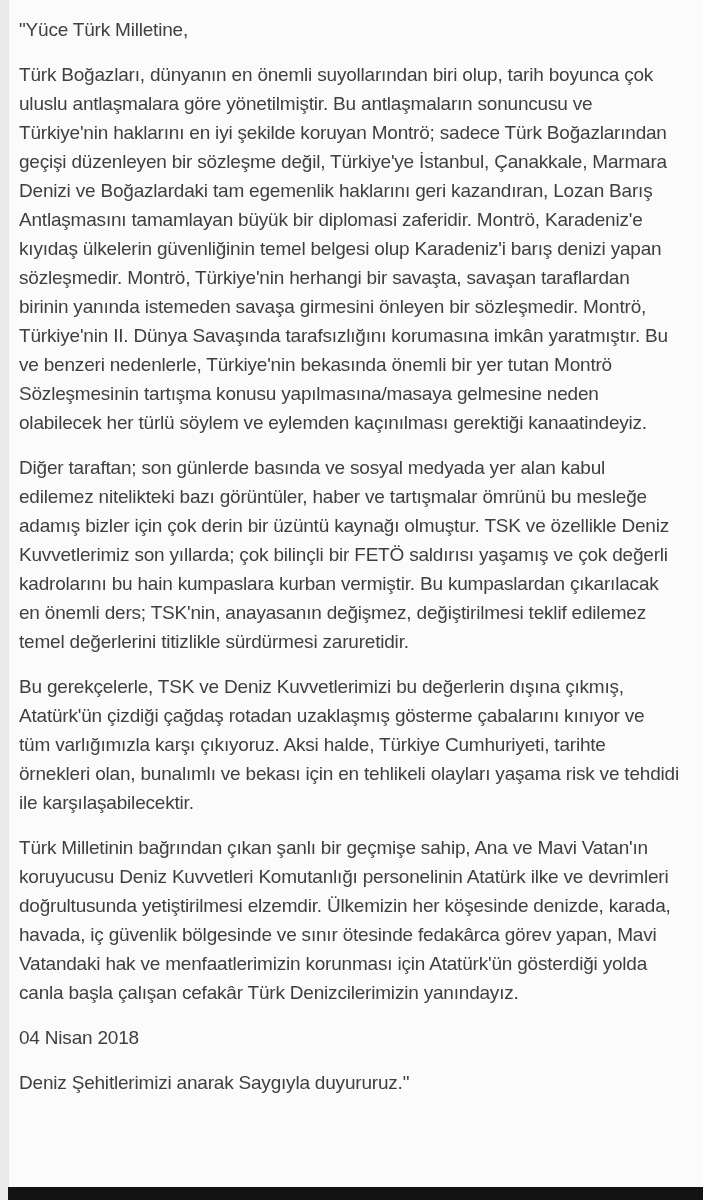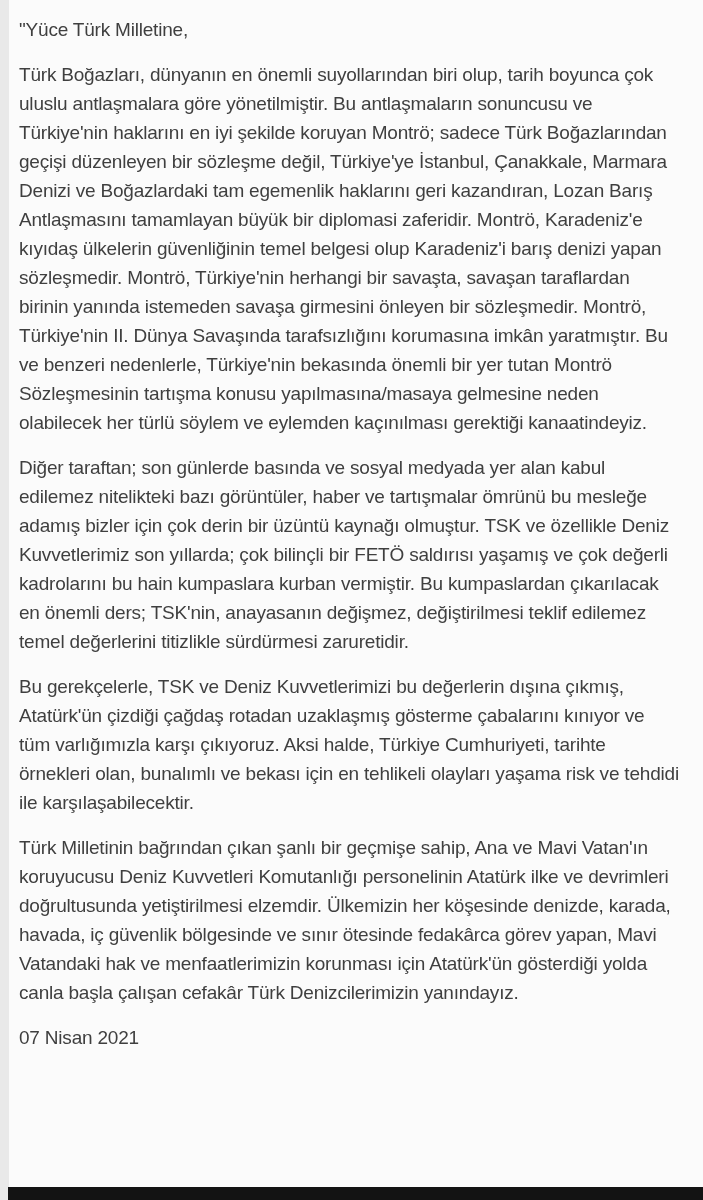--- a/index.html
+++ b/index.html
@@ -55,17 +55,18 @@
   <div class="left-band"></div>
 
   <div class="doc">
     <p class="para">"Yüce Türk Milletine,</p>
     <div>
         <p class="para">Türk Boğazları, dünyanın en önemli suyollarından biri olup, tarih boyunca çok uluslu antlaşmalara göre yönetilmiştir. Bu antlaşmaların sonuncusu ve Türkiye'nin haklarını en iyi şekilde koruyan Montrö; sadece Türk Boğazlarından geçişi düzenleyen bir sözleşme değil, Türkiye'ye İstanbul, Çanakkale, Marmara Denizi ve Boğazlardaki tam egemenlik haklarını geri kazandıran, Lozan Barış Antlaşmasını tamamlayan büyük bir diplomasi zaferidir. Montrö, Karadeniz'e kıyıdaş ülkelerin güvenliğinin temel belgesi olup Karadeniz'i barış denizi yapan sözleşmedir. Montrö, Türkiye'nin herhangi bir savaşta, savaşan taraflardan birinin yanında istemeden savaşa girmesini önleyen bir sözleşmedir. Montrö, Türkiye'nin II. Dünya Savaşında tarafsızlığını korumasına imkân yaratmıştır. Bu ve benzeri nedenlerle, Türkiye'nin bekasında önemli bir yer tutan Montrö Sözleşmesinin tartışma konusu yapılmasına/masaya gelmesine neden olabilecek her türlü söylem ve eylemden kaçınılması gerektiği kanaatindeyiz.</p>
         <p class="para">Diğer taraftan; son günlerde basında ve sosyal medyada yer alan kabul edilemez nitelikteki bazı görüntüler, haber ve tartışmalar ömrünü bu mesleğe adamış bizler için çok derin bir üzüntü kaynağı olmuştur. TSK ve özellikle Deniz Kuvvetlerimiz son yıllarda; çok bilinçli bir FETÖ saldırısı yaşamış ve çok değerli kadrolarını bu hain kumpaslara kurban vermiştir. Bu kumpaslardan çıkarılacak en önemli ders; TSK'nin, anayasanın değişmez, değiştirilmesi teklif edilemez temel değerlerini titizlikle sürdürmesi zaruretidir.</p>
         <p class="para">Bu gerekçelerle, TSK ve Deniz Kuvvetlerimizi bu değerlerin dışına çıkmış, Atatürk'ün çizdiği çağdaş rotadan uzaklaşmış gösterme çabalarını kınıyor ve tüm varlığımızla karşı çıkıyoruz. Aksi halde, Türkiye Cumhuriyeti, tarihte örnekleri olan, bunalımlı ve bekası için en tehlikeli olayları yaşama risk ve tehdidi ile karşılaşabilecektir.</p>
         <p class="para">Türk Milletinin bağrından çıkan şanlı bir geçmişe sahip, Ana ve Mavi Vatan'ın koruyucusu Deniz Kuvvetleri Komutanlığı personelinin Atatürk ilke ve devrimleri doğrultusunda yetiştirilmesi elzemdir. Ülkemizin her köşesinde denizde, karada, havada, iç güvenlik bölgesinde ve sınır ötesinde fedakârca görev yapan, Mavi Vatandaki hak ve menfaatlerimizin korunması için Atatürk'ün gösterdiği yolda canla başla çalışan cefakâr Türk Denizcilerimizin yanındayız.</p>
       </div>
-    <p class="para">07 Nisan 2021</p>
+    <p class="para">04 Nisan 2018</p>
+    <p class="para">Deniz Şehitlerimizi anarak Saygıyla duyururuz."</p>
   </div>
 
   <div class="bottom-bar"></div>
 </div>
 
 </body></html>

